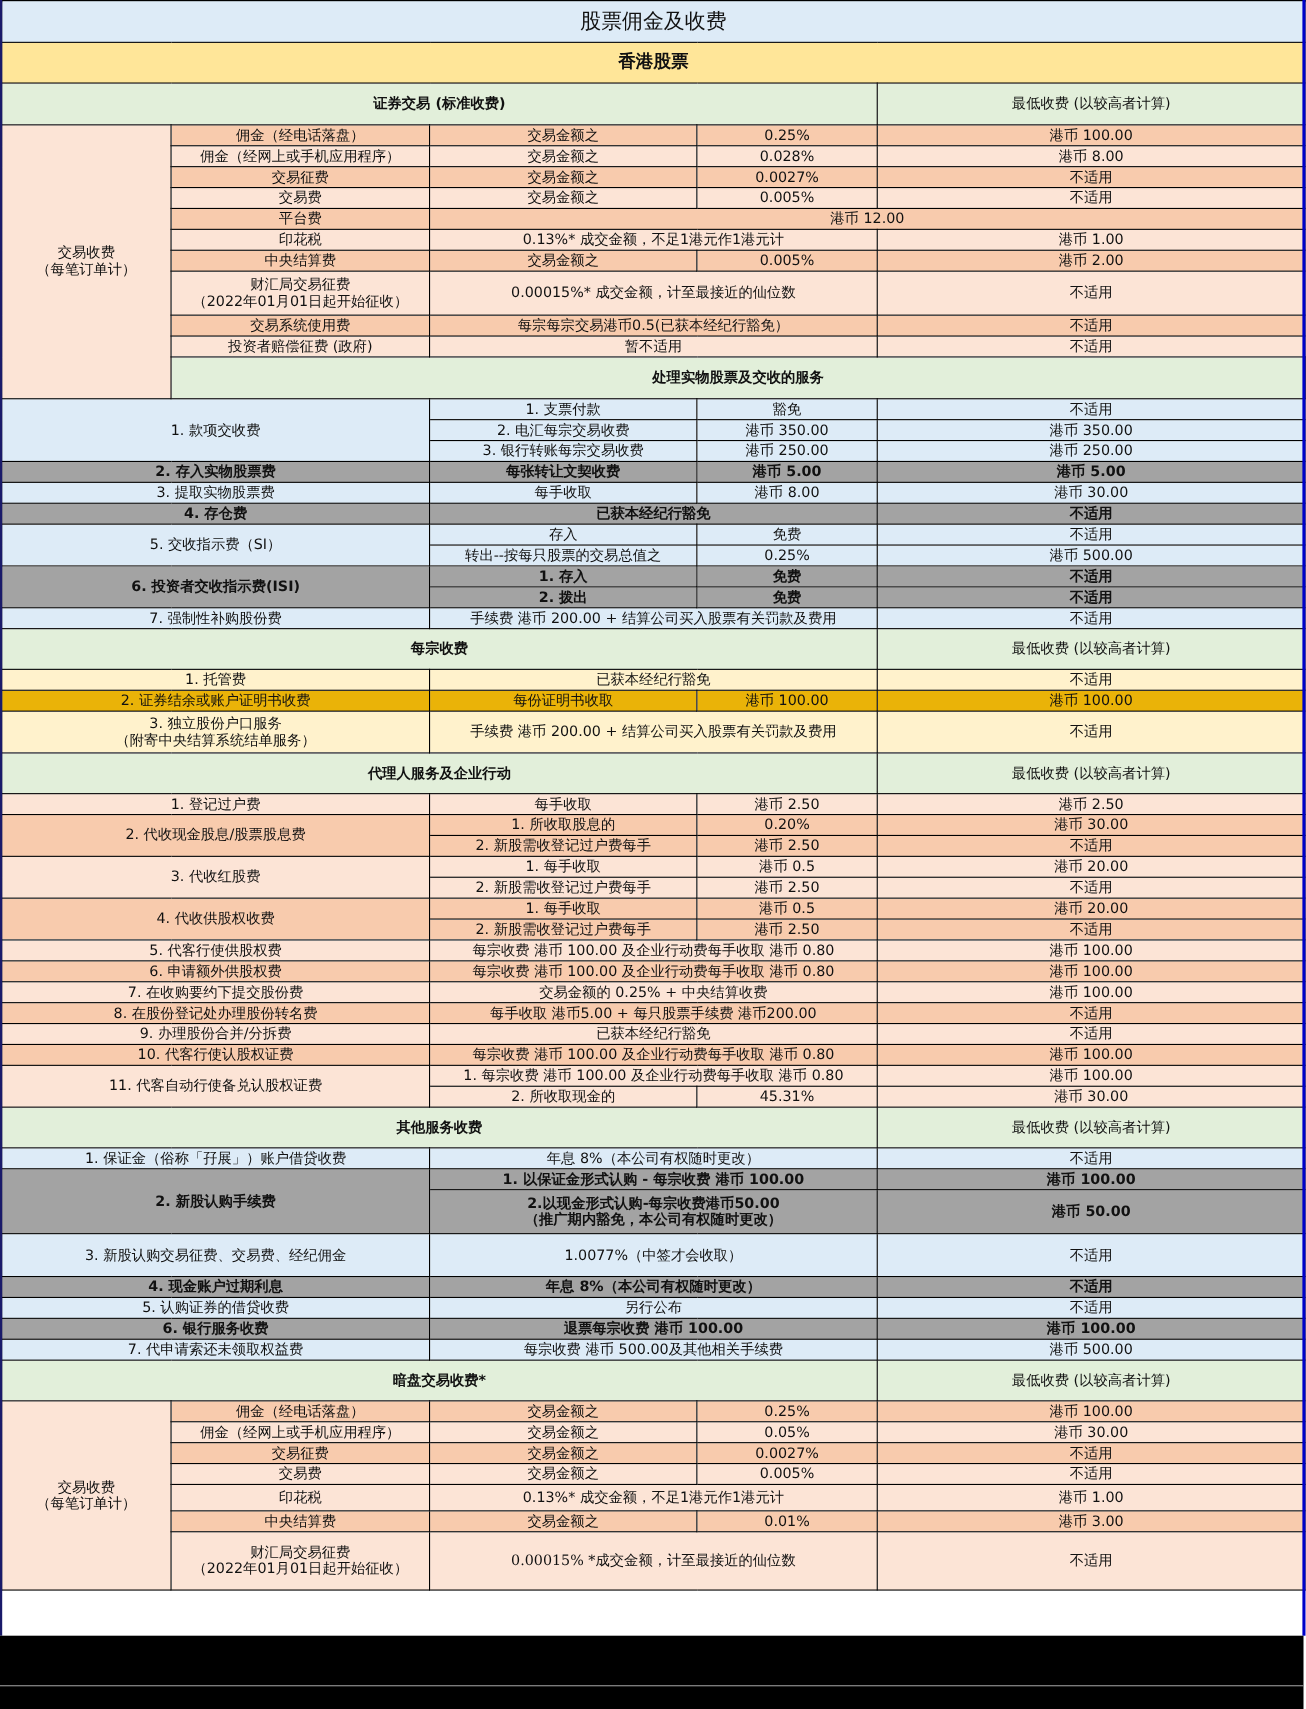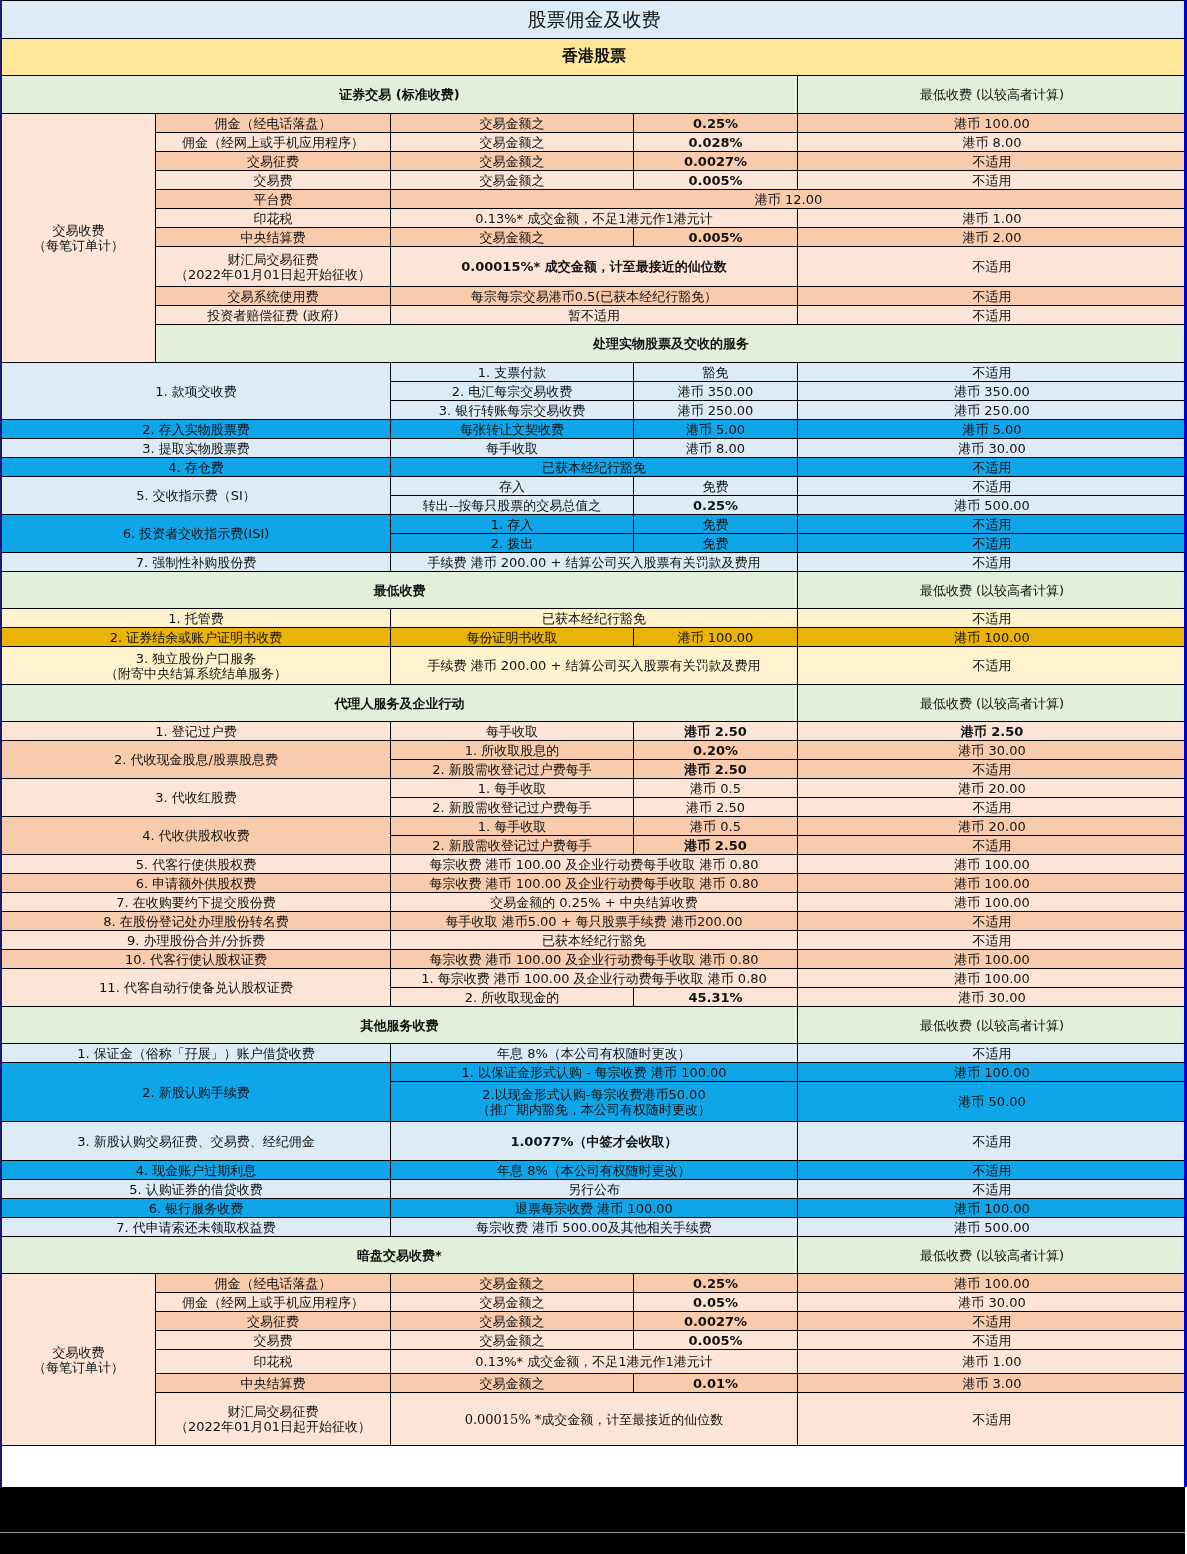--- a/index.html
+++ b/index.html
@@ -7,26 +7,26 @@
   #sheet { position:absolute; left:0; top:0; width:1187px; height:1554px;padding-left:13px; }
   table.fee { border-collapse:collapse; table-layout:fixed; width:1185px; position:absolute; left:1px; top:0; }
   table.fee td { border:1px solid #000; text-align:center; vertical-align:middle; font-size:13px; line-height:15px; padding:0 2px; color:#111; white-space:nowrap; overflow:hidden; }
   .c-title { background:#ddebf7; font-size:19px !important; height:37px; }
   .c-hk { background:#ffe699; font-size:16px !important; font-weight:bold; height:36px;font-family:Liberation Mono, monospace; }
   .c-sec { background:#e2efda; font-weight:bold; height:36px; }
   .c-sech { background:#e2efda; height:36px; }
   .p1 { background:#f8cbad; }
   .p2 { background:#fce4d6;margin-top:16px; }
   .b1 { background:#ddebf7; }
-  .b2 { background:#0ea5e9; }
+  .b2 { background:#a3a3a3;font-weight:bold; }
   .y1 { background:#fff2cc; }
   .y2 { background:#eab308; }
   tr.r { height:19px; }
   tr.r2 { height:40px; }
-  .bold { font-weight:bold; }
+  .bold { font-weight:normal; }
   .serif { font-family:"DejaVu Serif","Liberation Serif",serif; }
   .black { position:absolute; left:0; top:1487px; width:1185px; height:67px; background:#000; }
   .black-line { position:absolute; left:0; top:1532px; width:1185px; height:1px; background:#9a9a9a; }
   .right-edge { position:absolute; left:1184px; top:0; width:3px; height:1487px; background:#0000c8; }
   .left-edge { position:absolute; left:0; top:0; width:2px; height:1487px; background:#1a1a6a; }
   .top-ticks { position:absolute; left:0; top:0; width:1187px; height:2px; background:#000; }
 </style>
 </head>
 <body>
 
@@ -168,21 +168,21 @@
       <td class="b2">免费</td>
       <td class="b2">不适用</td>
     </tr>
     <tr class="r">
       <td colspan="2" class="b1">7. 强制性补购股份费</td>
       <td colspan="2" class="b1">手续费 港币 200.00 + 结算公司买入股票有关罚款及费用</td>
       <td class="b1">不适用</td>
     </tr>
 
     <tr style="height:37px">
-      <td colspan="4" class="c-sec">最低收费</td>
+      <td colspan="4" class="c-sec">每宗收费</td>
       <td class="c-sech">最低收费 (以较高者计算)</td>
     </tr>
     <tr class="r">
       <td colspan="2" class="y1">1. 托管费</td>
       <td colspan="2" class="y1">已获本经纪行豁免</td>
       <td class="y1">不适用</td>
     </tr>
     <tr class="r">
       <td colspan="2" class="y2">2. 证券结余或账户证明书收费</td>
       <td class="y2">每份证明书收取</td>

